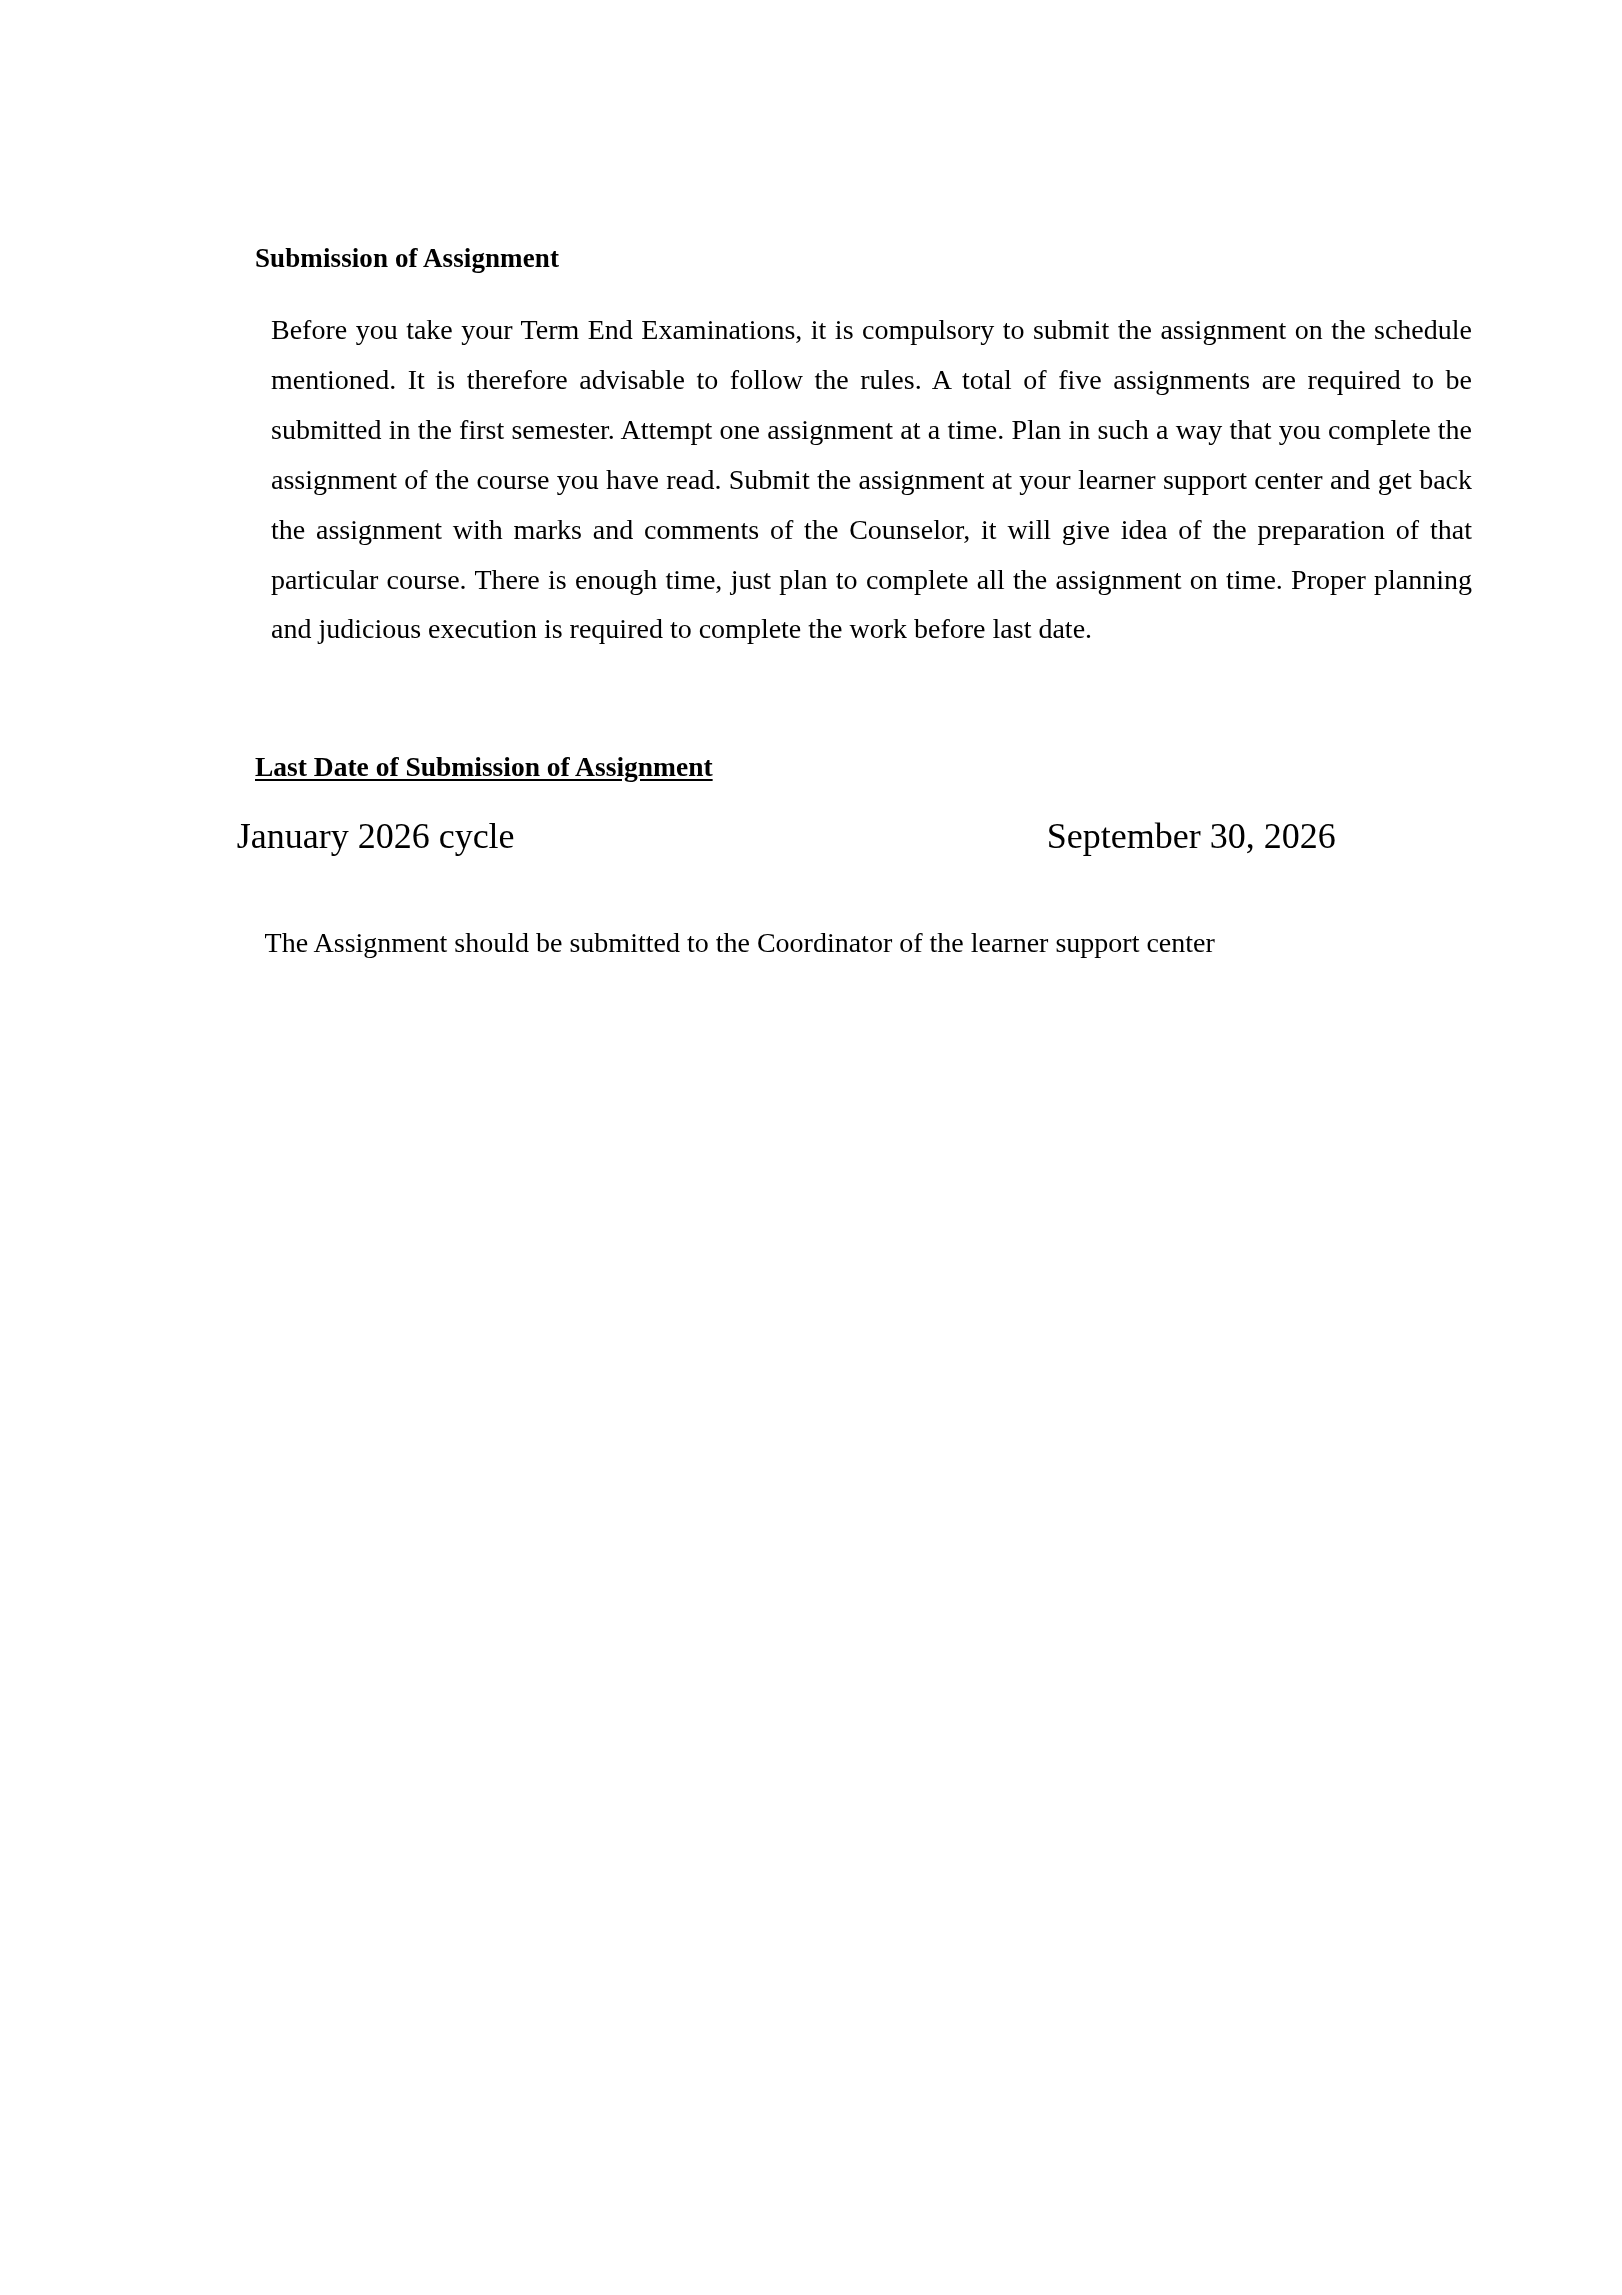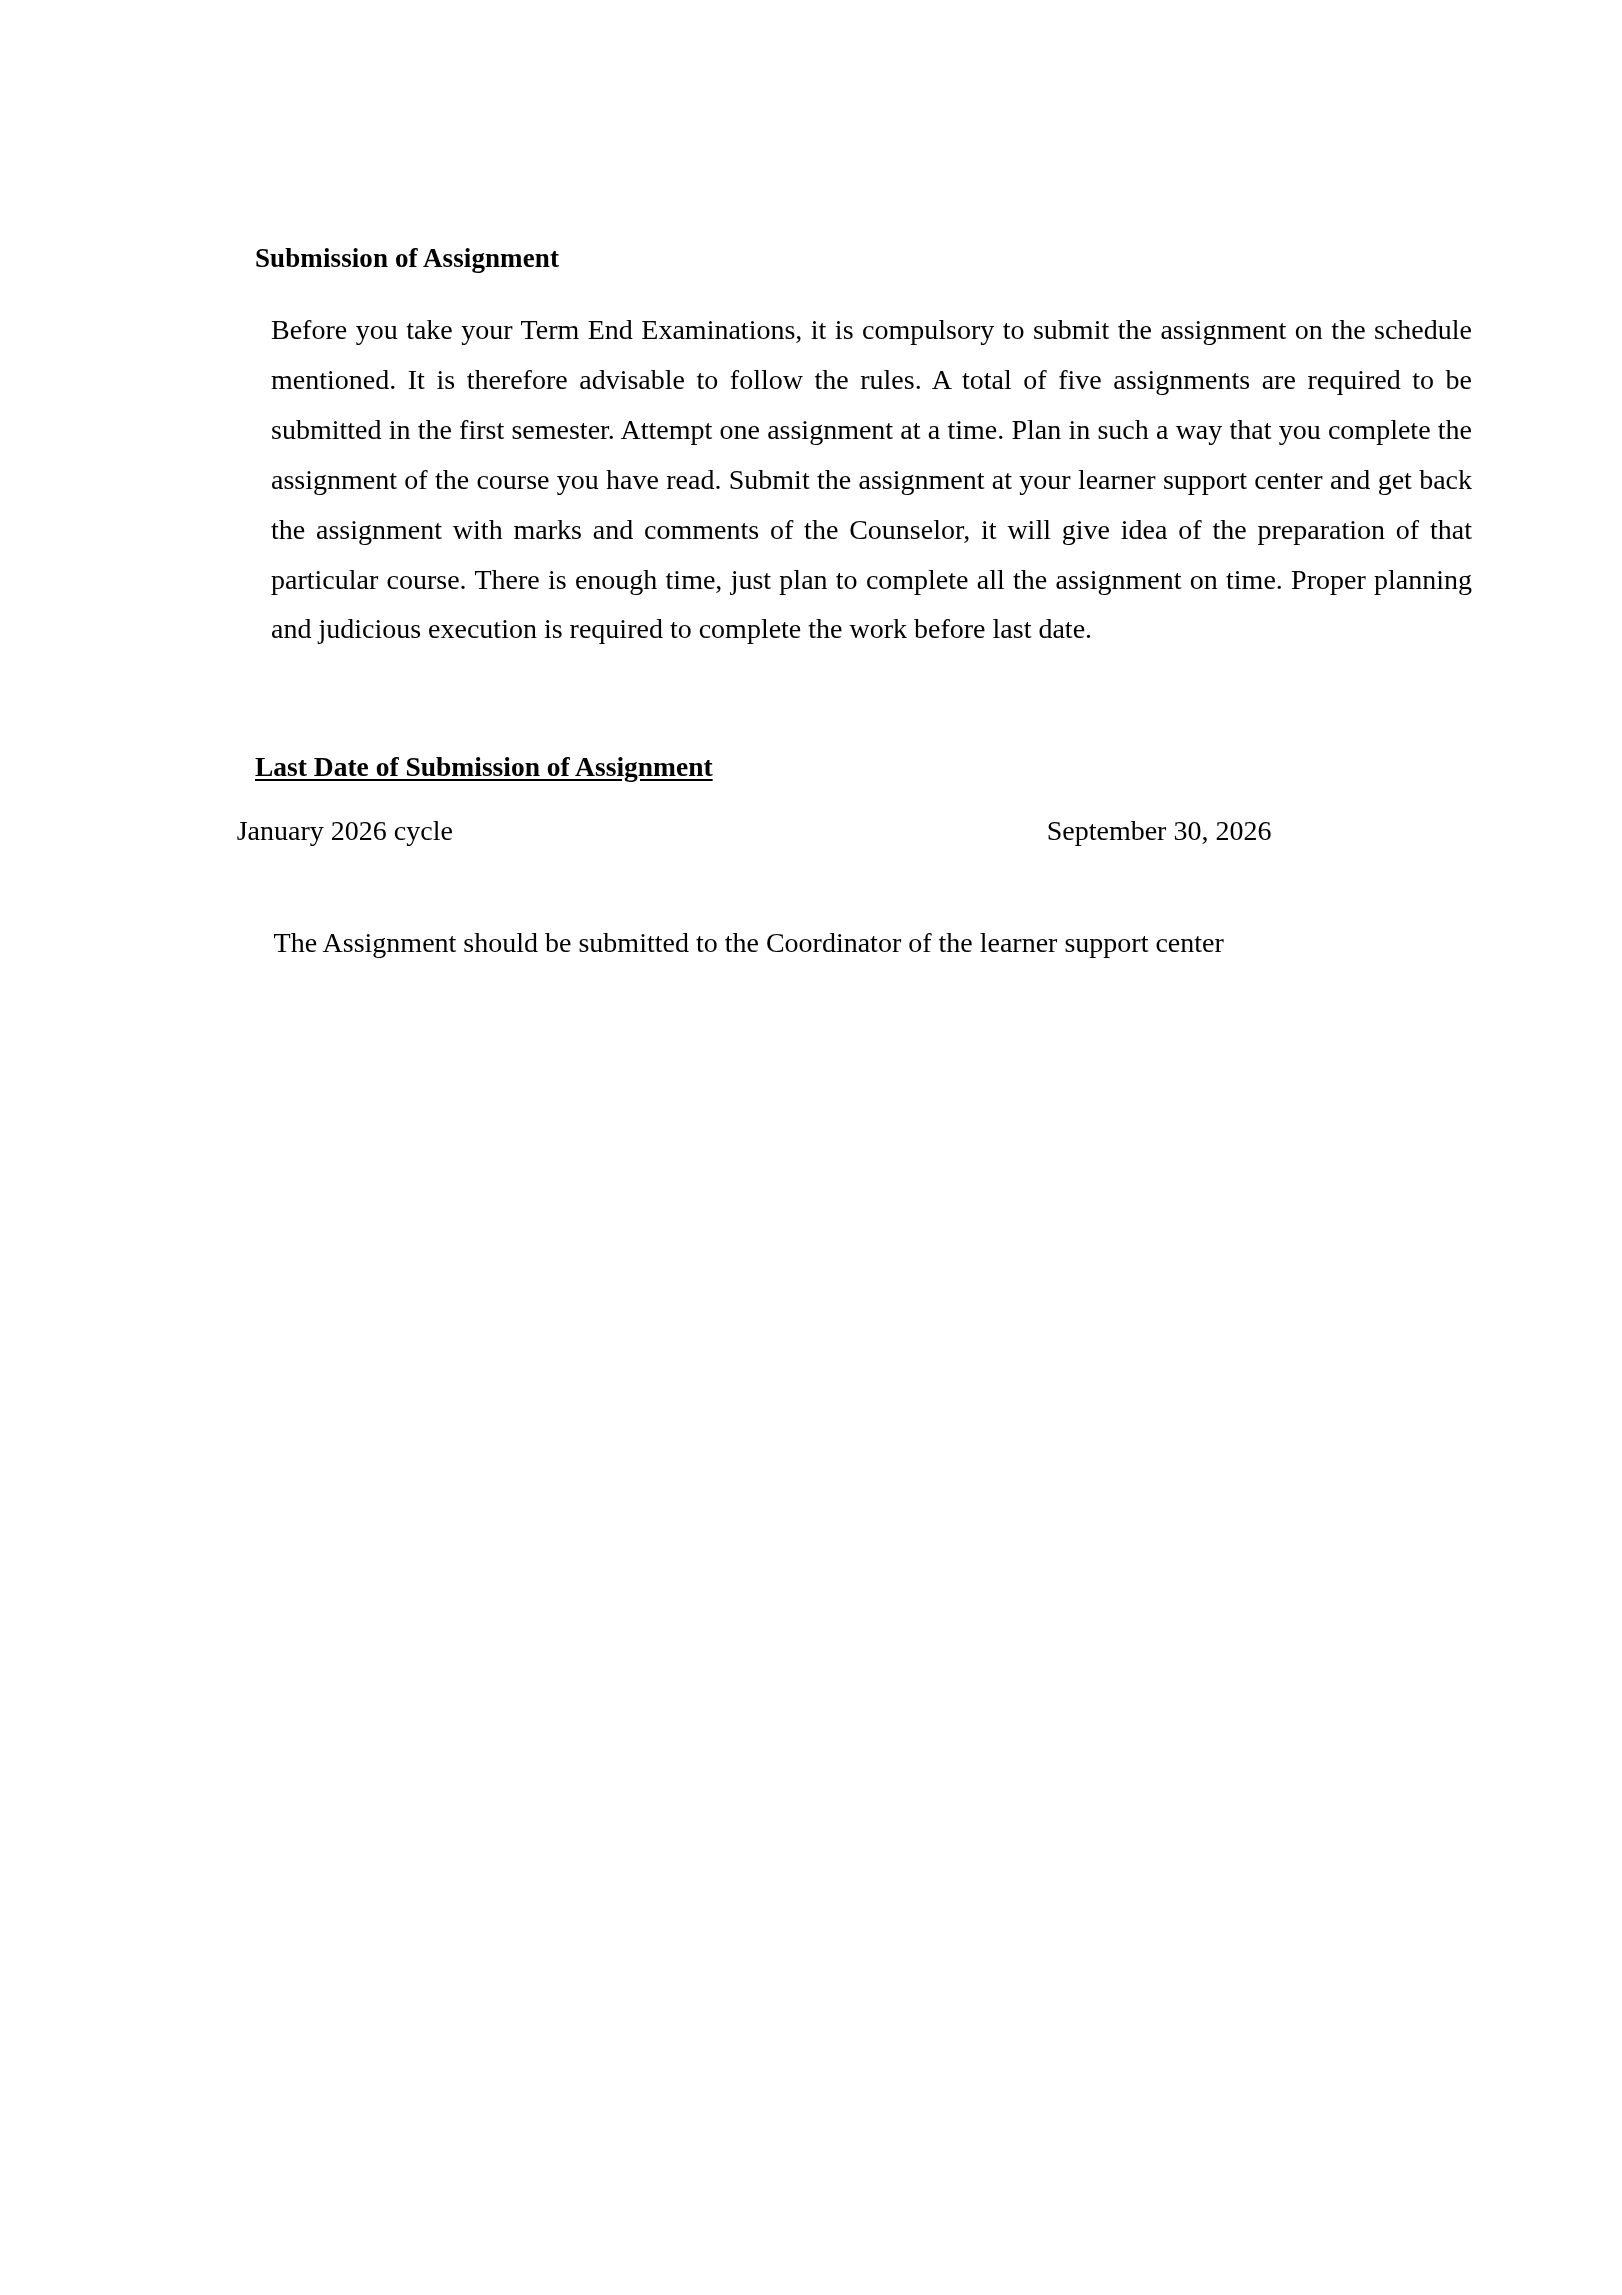--- a/index.html
+++ b/index.html
@@ -47,41 +47,41 @@
     font-size: 27.5px;
     line-height: 1.3;
     margin: 0 0 26px 0;
   }
   .sub-heading span {
     text-decoration: underline;
     text-underline-offset: 3.3px;
   }
   .cycle-row {
     position: relative;
-    font-size: 28px;
+    font-size: 36px;
     line-height: 1.4;
     height: 46px;
     margin-left: -18.3px;
     margin-bottom: 65px;
   }
   .cycle-left {
     position: absolute;
     left: 0;
     top: 0;
   }
   .cycle-right {
     position: absolute;
     left: 810px;
     top: 0;
     font-family: Liberation Serif, serif;
   }
   .footer-note {
     font-size: 28px;
     line-height: 1.5;
-    margin: 16px;
+    margin: 7px;
     padding-left: 2.6px;
   }
 </style>
 </head>
 <body>
 
 <div class="page">
   <div class="content">
 
     <h1 class="doc-heading">Submission of Assignment</h1>

